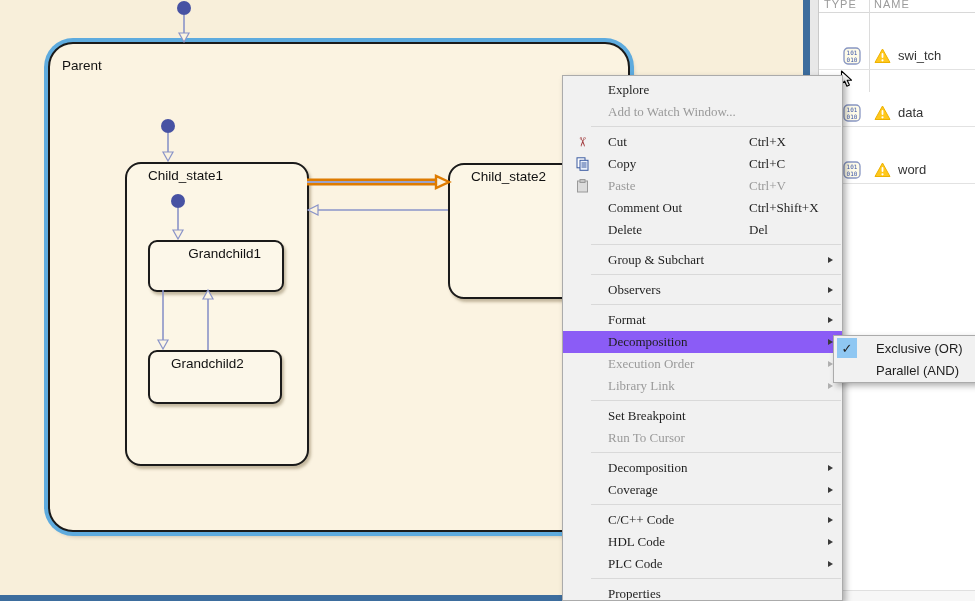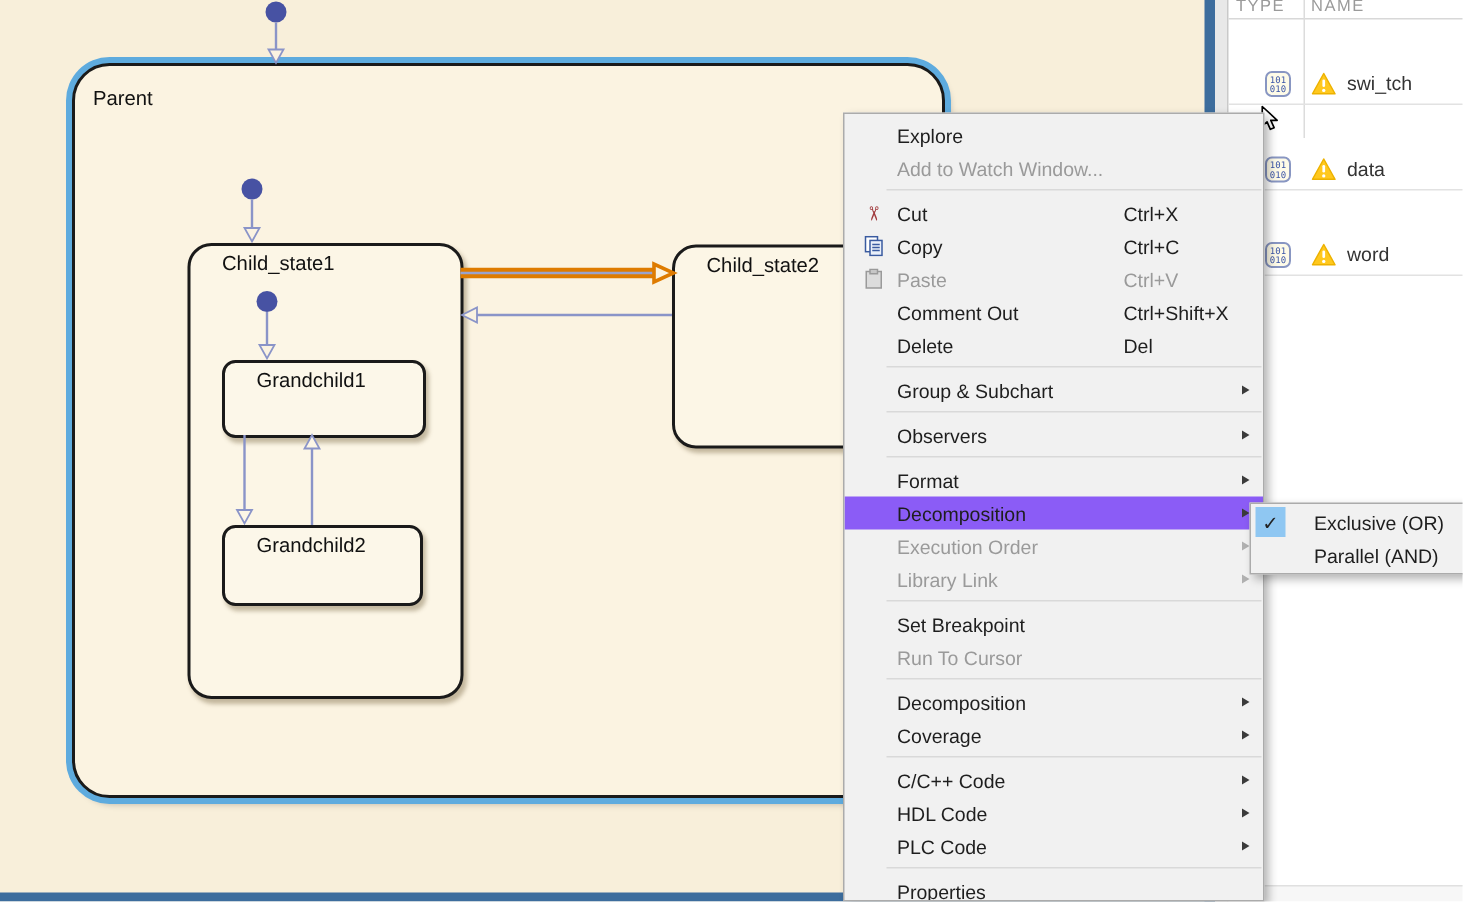--- a/index.html
+++ b/index.html
@@ -19,21 +19,21 @@
   }
   .state .slabel{display:block;padding:4px 21px;font-size:13.5px;color:#111;}
   #parent{
     left:48px;top:42px;width:578px;height:486px;border-radius:25px;
     background:#FBF3E1;
     box-shadow:0 0 0 4px #5EABDE, 3px 4px 5px rgba(0,0,0,0.25);
   }
   #parent .slabel{padding:14px 12px;}
   #child1{left:125px;top:162px;width:180px;height:300px;border-radius:16px;background:#FCF6E6;}
   #child2{left:448px;top:163px;width:150px;height:132px;border-radius:16px;background:#FCF6E6;}
-  #grandchild1{left:148px;top:240px;width:132px;height:48px;border-radius:9px;background:#FCF7E9;}
+  #grandchild1{left:148px;top:240px;width:132px;height:48px;border-radius:9px;background:#FCF7E9;text-align:right;}
   #grandchild2{left:148px;top:350px;width:130px;height:50px;border-radius:9px;background:#FCF7E9;}
 
   .transitions{position:absolute;left:0;top:0;width:810px;height:601px;z-index:3;pointer-events:none;}
 
   
   .gutter{position:absolute;left:810px;top:0;width:8px;height:601px;background:#E8E8E8;z-index:5;}
   .panel{position:absolute;left:818px;top:0;width:157px;height:601px;background:#ffffff;border-left:1px solid #C9C9C9;z-index:5;}
   .panel-header{position:relative;height:12px;border-bottom:1px solid #D8D8D8;}
   .ph-cell{position:absolute;top:-2px;font-size:11px;letter-spacing:1px;color:#9A9A9A;}
   .ph-type{left:5px;}
@@ -45,21 +45,21 @@
   .prow .pname{position:absolute;left:79px;top:5px;font-size:13px;color:#333;}
   .panel-bottom{position:absolute;left:0;bottom:0;width:100%;height:10px;background:#F7F7F7;border-top:1px solid #E0E0E0;}
   .cursor{position:absolute;left:840px;top:70px;z-index:7;}
 
   
   .menu{
     position:absolute;left:562px;top:75px;width:281px;height:526px;
     background:#F1F1F1;border:1px solid #ABABAB;box-sizing:border-box;
     box-shadow:3px 3px 6px rgba(0,0,0,0.3);z-index:10;padding-top:3px;overflow:hidden;
   }
-  .mi{position:relative;height:22px;display:flex;align-items:center;padding-left:35px;font-size:13px;color:#1E1E1E;cursor:default;}
+  .mi{position:relative;height:22px;display:flex;align-items:center;padding-left:45px;font-size:13px;color:#1E1E1E;cursor:default;font-family:Liberation Serif, serif;}
   .mi.disabled{color:#9A9A9A;}
   .mi.highlight{background:#8b5cf6;}
   .mi .gut{position:absolute;left:8px;top:0;width:22px;height:22px;display:flex;align-items:center;justify-content:center;}
   .mi .sc{position:absolute;left:186px;}
   .mi .arr{position:absolute;right:9px;width:0;height:0;border-left:5px solid #3B3B3B;border-top:3.5px solid transparent;border-bottom:3.5px solid transparent;}
   .mi.disabled .arr{border-left-color:#B0B0B0;}
   .msep{height:1px;background:#D9D9D9;margin:3px 1px 4px 28px;}
   .cut-glyph{font-size:13px;color:#A13A3C;display:inline-block;transform:rotate(90deg);}
 
   

